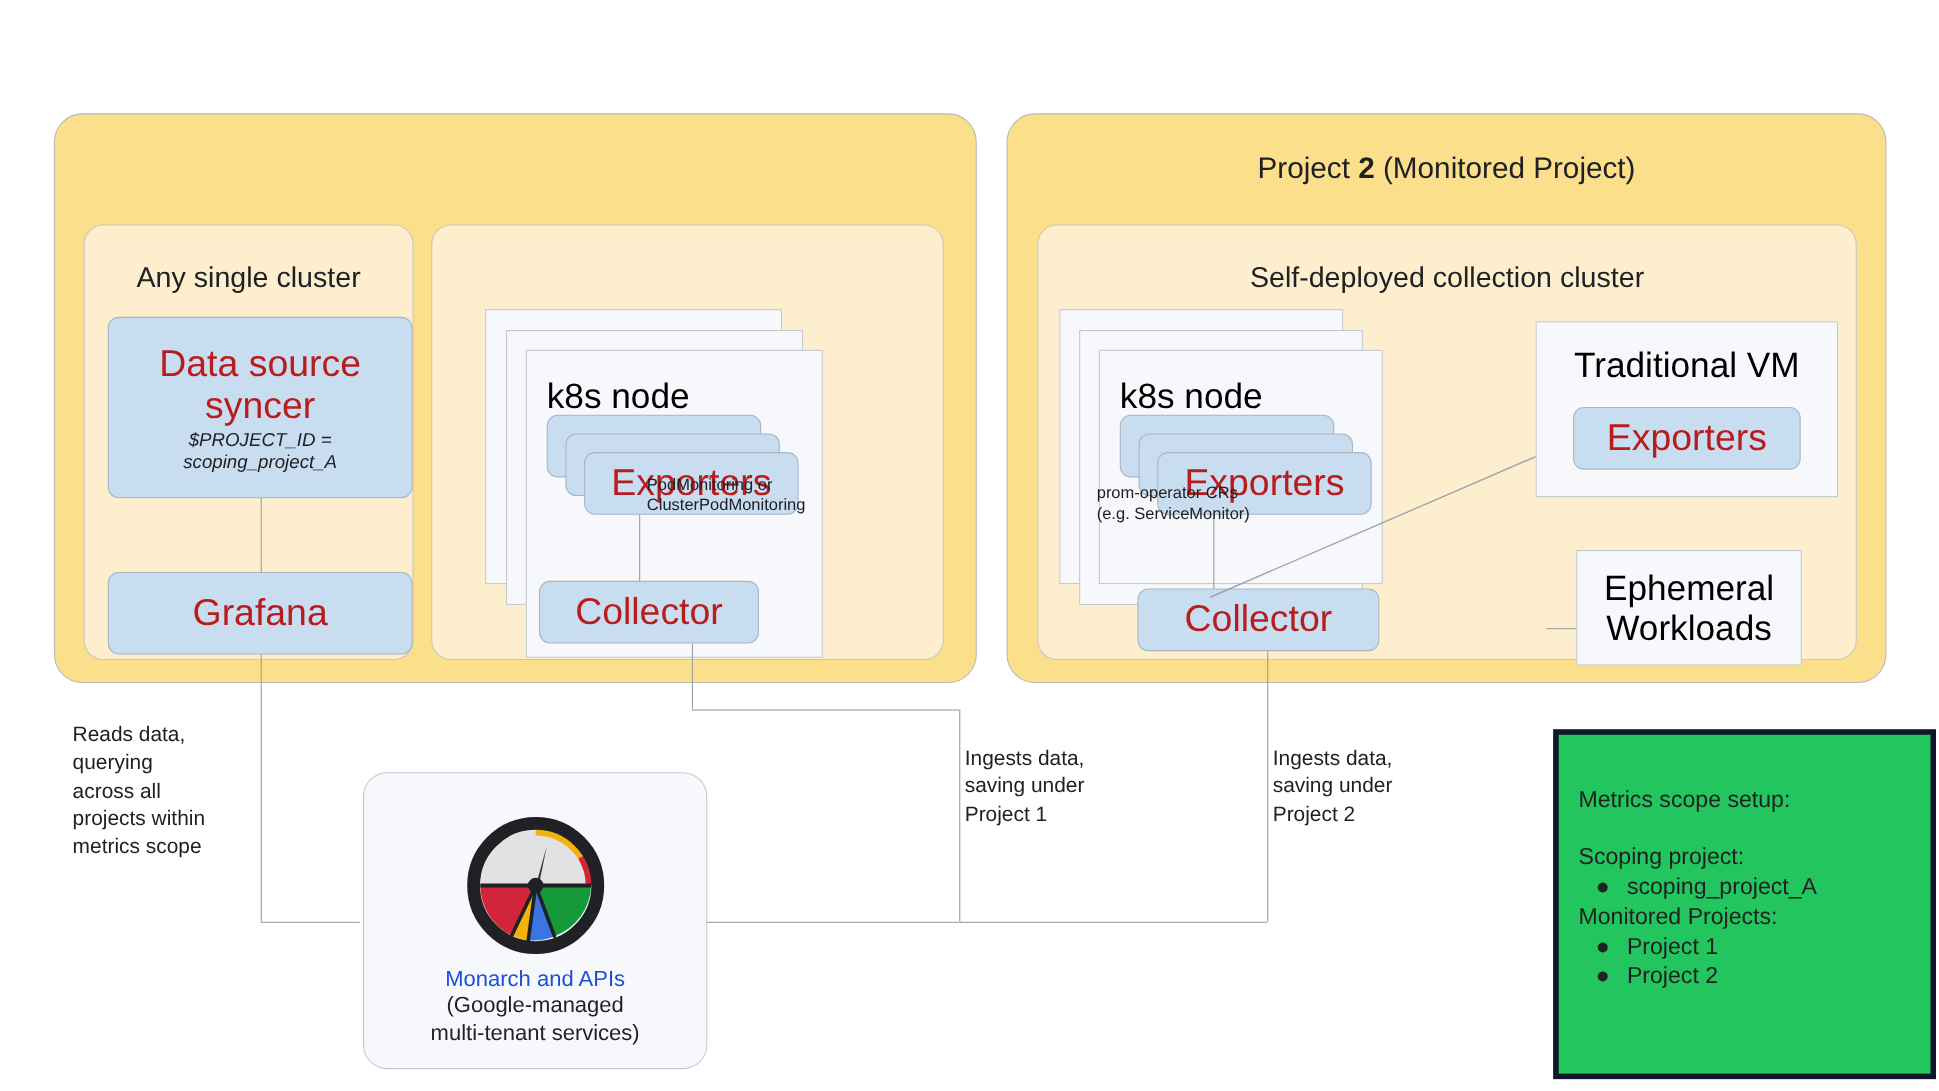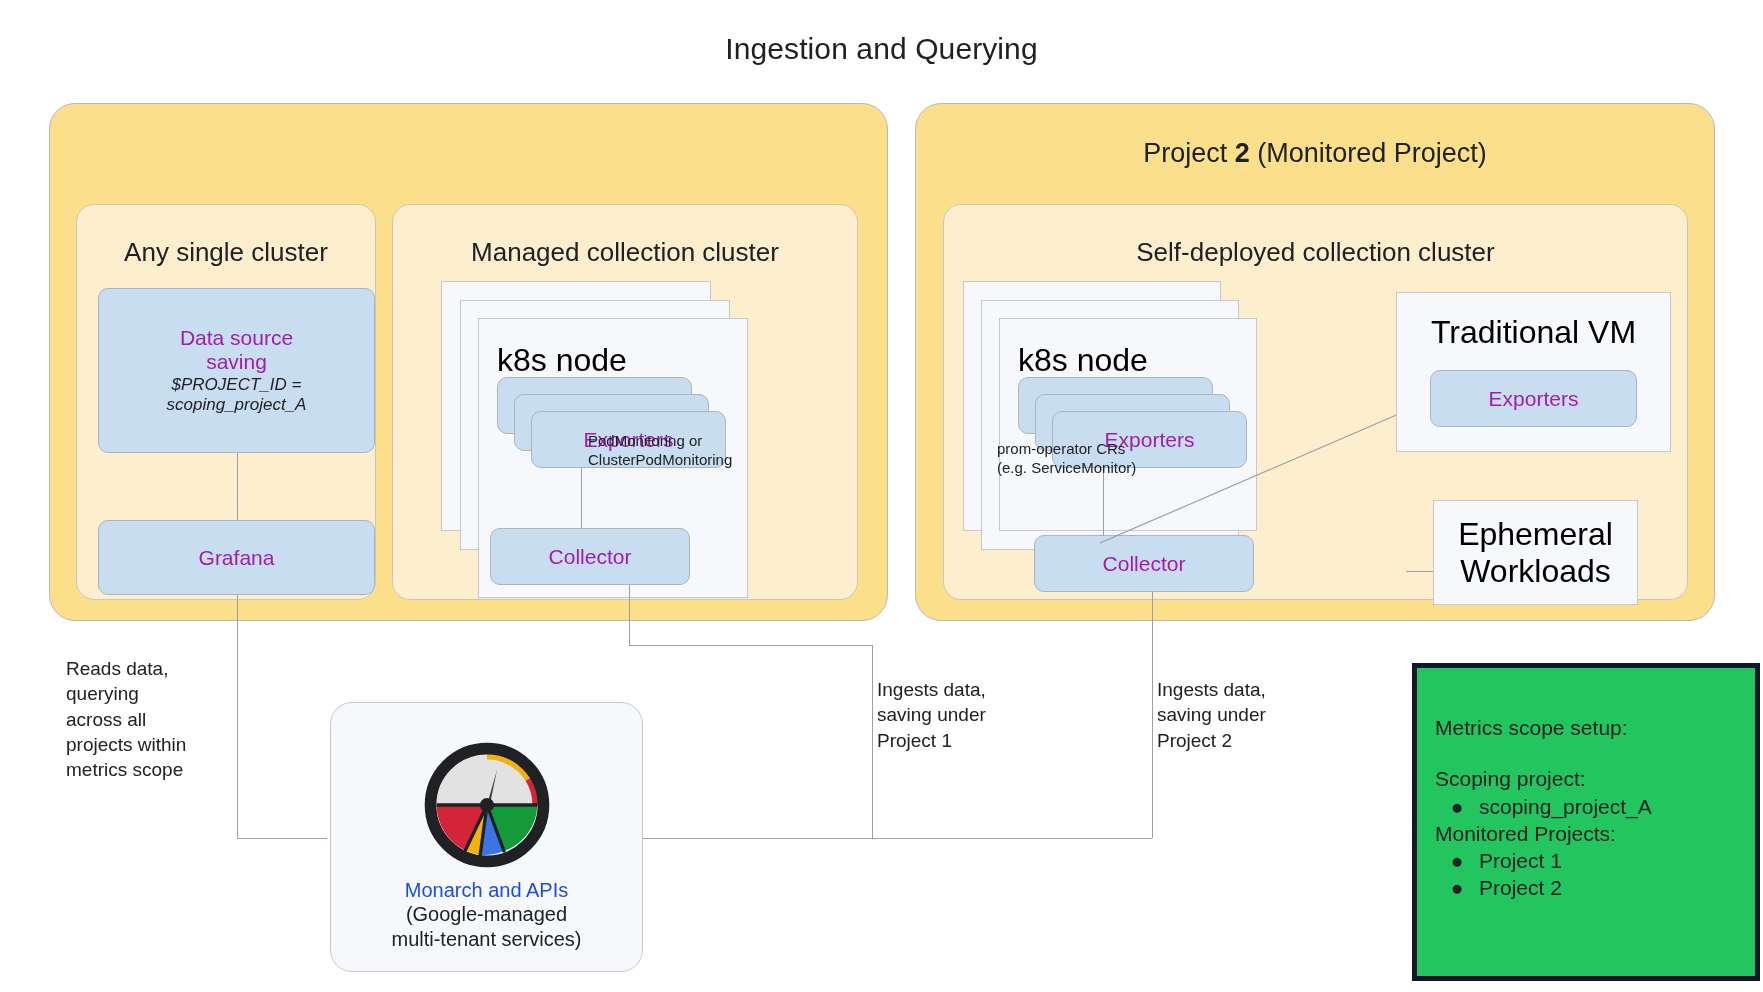--- a/index.html
+++ b/index.html
@@ -37,21 +37,21 @@
   
   .node{
     background:#f6f8fb;border:1px solid #c5c9cf;
   }
   .node-label{font-size:32px;color:#000000;white-space:nowrap;}
 
   
   .comp{
     background:#c9ddf0;border:1px solid #a8b6c4;border-radius:10px;
   }
-  .comp-label{font-size:21px;color:#a21caf;line-height:1.12;}
+  .comp-label{font-size:34px;color:#b91c1c;line-height:1.12;}
   .comp-sub{font-size:17px;font-style:italic;line-height:1.15;margin-top:2px;}
   .comp-small{font-size:18px;}
 
   .edge-note{font-size:15px;color:#202124;line-height:1.25;white-space:nowrap;}
   .annot{font-size:19px;color:#202124;line-height:1.33;}
 
   
   .vline{background:#9aa0a6;width:1px;}
   .hline{background:#9aa0a6;height:1px;}
 
@@ -68,48 +68,46 @@
     background:#f6f8fb;border:1px solid #c5c9cf;border-radius:22px;
   }
   .monarch-title{font-size:20px;color:#1d4ed8;white-space:nowrap;}
   .monarch-sub{font-size:20px;line-height:1.25;color:#202124;text-align:center;}
 </style>
 </head>
 <body>
 
 <div id="stage">
 
-  <div class="abs title" style="left:0;top:32px;width:1763px;text-align:center;">Ingestion and Querying</div>
 
   <div class="abs project" style="left:49px;top:103px;width:838px;width:839px;height:518px;">
   </div>
 
 
   <div class="abs cluster" style="left:76px;top:204px;width:300px;height:396px;"></div>
   <div class="abs cluster-label" style="left:76px;top:237px;width:300px;text-align:center;">Any single cluster</div>
 
   <div class="abs vline" style="left:237px;top:450px;height:70px;"></div>
 
   <div class="abs comp ctr col" style="left:98px;top:288px;width:277px;height:165px;">
     <div class="comp-label">
       <div>Data source</div>
-      <div>saving</div>
+      <div>syncer</div>
     </div>
     <div class="comp-sub">
       <div>$PROJECT_ID =</div>
       <div>scoping_project_A</div>
     </div>
   </div>
 
   <div class="abs comp ctr" style="left:98px;top:520px;width:277px;height:75px;">
     <span class="comp-label">Grafana</span>
   </div>
 
   <div class="abs cluster" style="left:392px;top:204px;width:466px;height:396px;"></div>
-  <div class="abs cluster-label" style="left:392px;top:237px;width:466px;text-align:center;">Managed collection cluster</div>
 
   <div class="abs node" style="left:441px;top:281px;width:270px;height:250px;"></div>
   <div class="abs node" style="left:460px;top:300px;width:270px;height:250px;"></div>
 
   <div class="abs node" style="left:478px;top:318px;width:270px;height:280px;"></div>
   <div class="abs node-label" style="left:497px;top:342px;">k8s node</div>
 
   <div class="abs comp" style="left:497px;top:377px;width:195px;height:57px;"></div>
   <div class="abs comp" style="left:514px;top:394px;width:195px;height:57px;"></div>
   <div class="abs comp ctr" style="left:531px;top:411px;width:195px;height:57px;">

